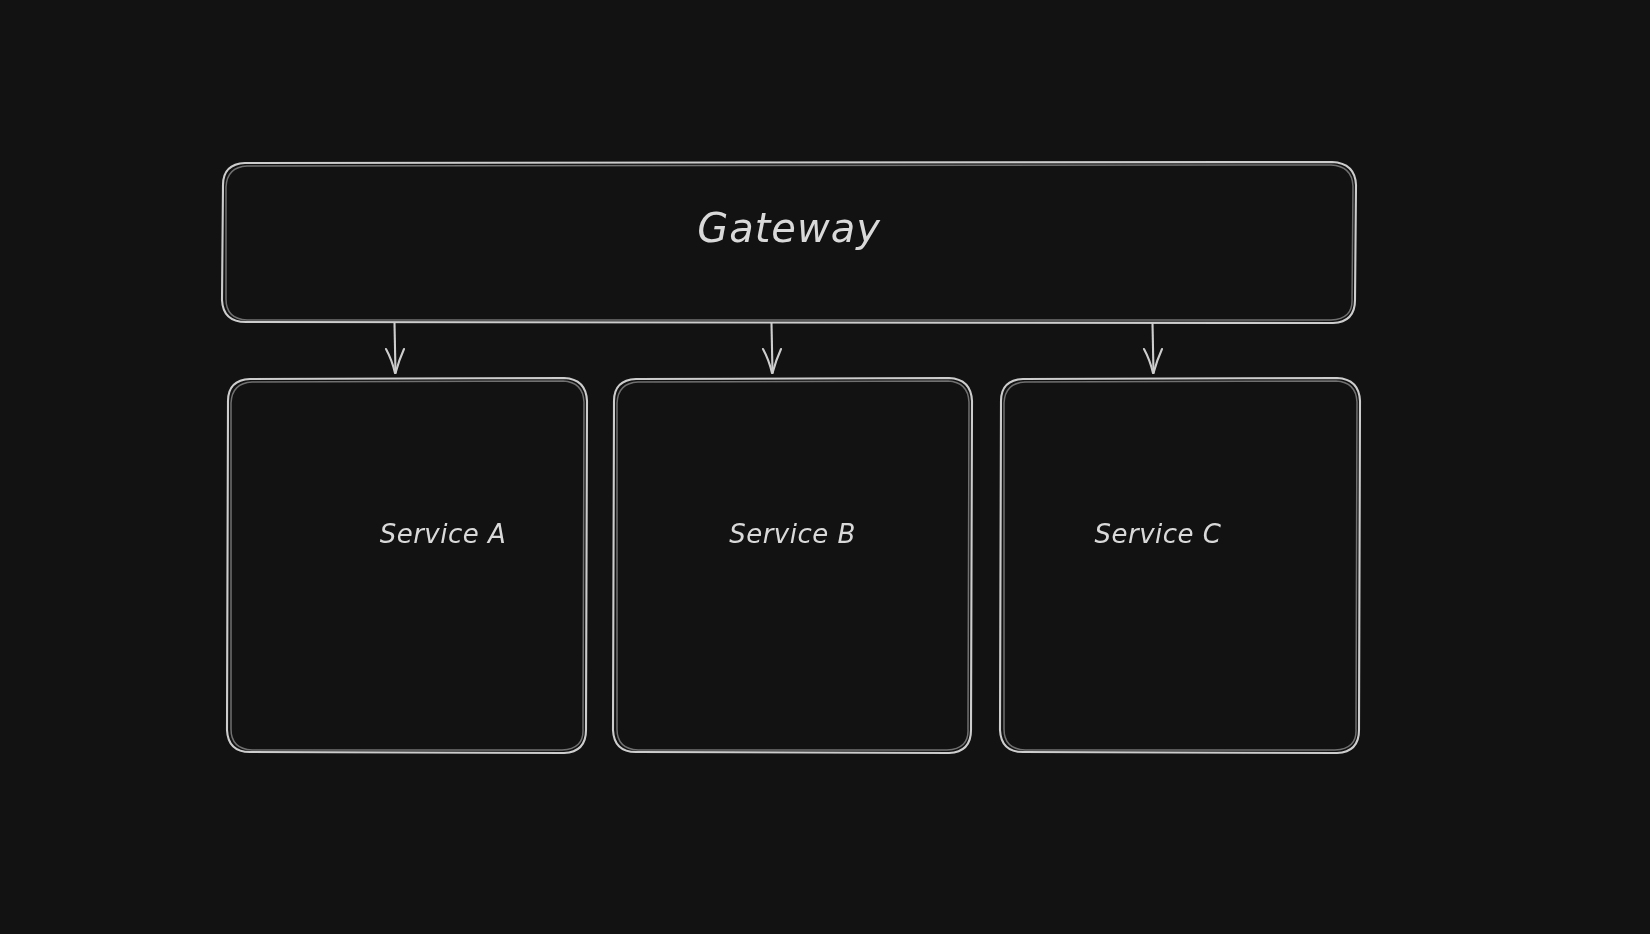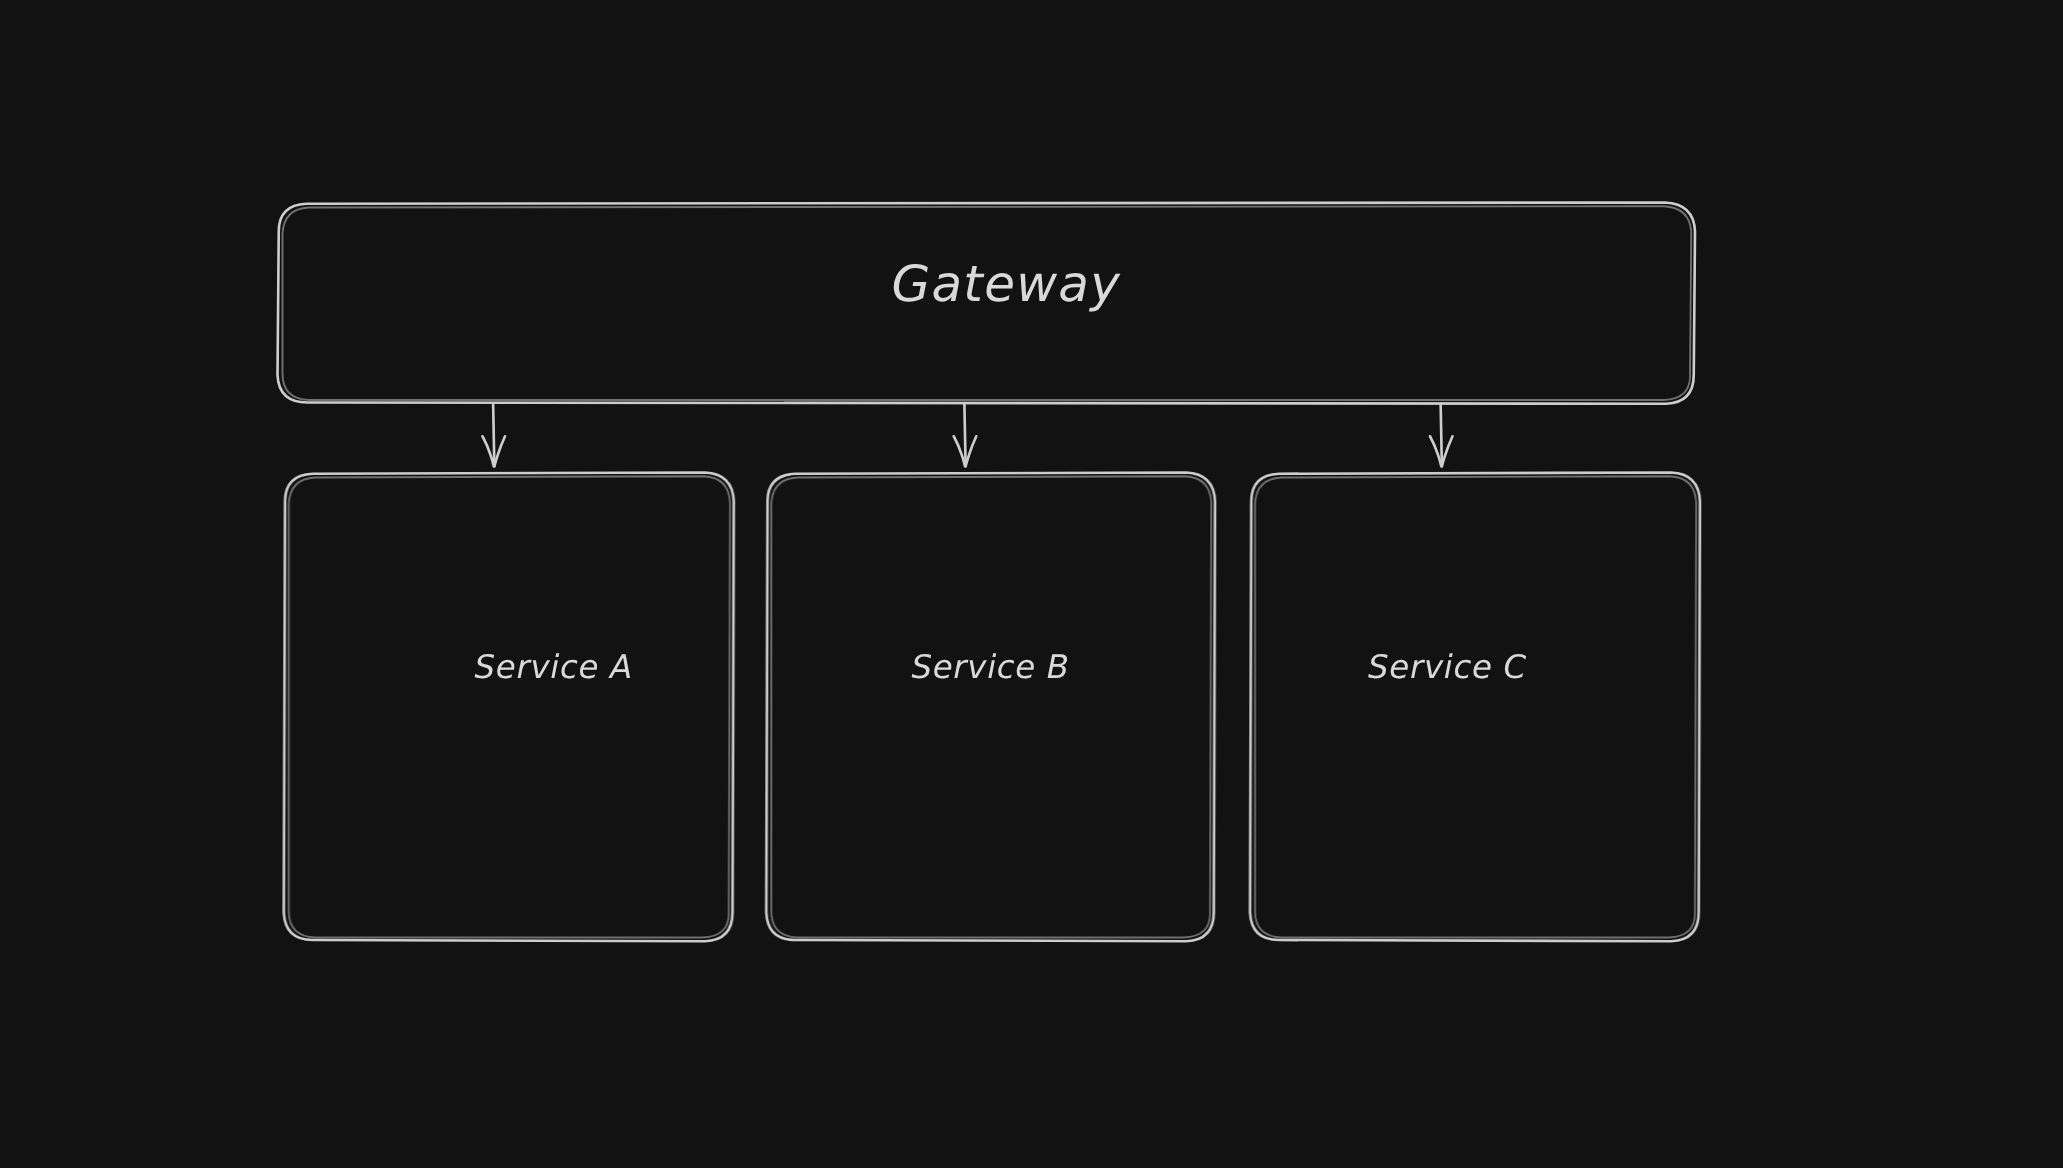--- a/index.html
+++ b/index.html
@@ -38,21 +38,21 @@
     text-align: center;
     white-space: nowrap;
     font-family: "DejaVu Sans", sans-serif;
     font-style: italic;
     font-weight: 400;
     letter-spacing: 0.5px;
     user-select: none;
   }
 
   .gateway-label {
-    left: 238px;
+    left: 222px;
     top: 199px;
     width: 1134px;
     font-size: 40px;
     line-height: 58px;
     letter-spacing: 1px;
   }
 
   .service-label {
     top: 515px;
     font-size: 26px;

